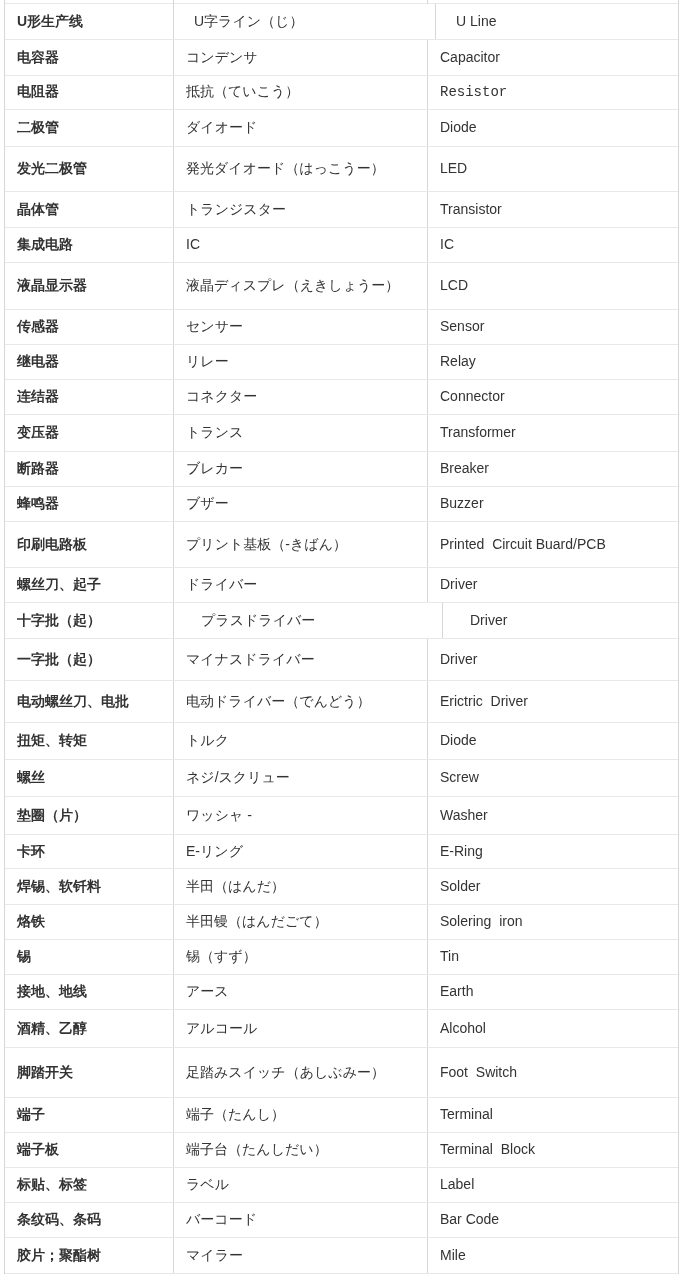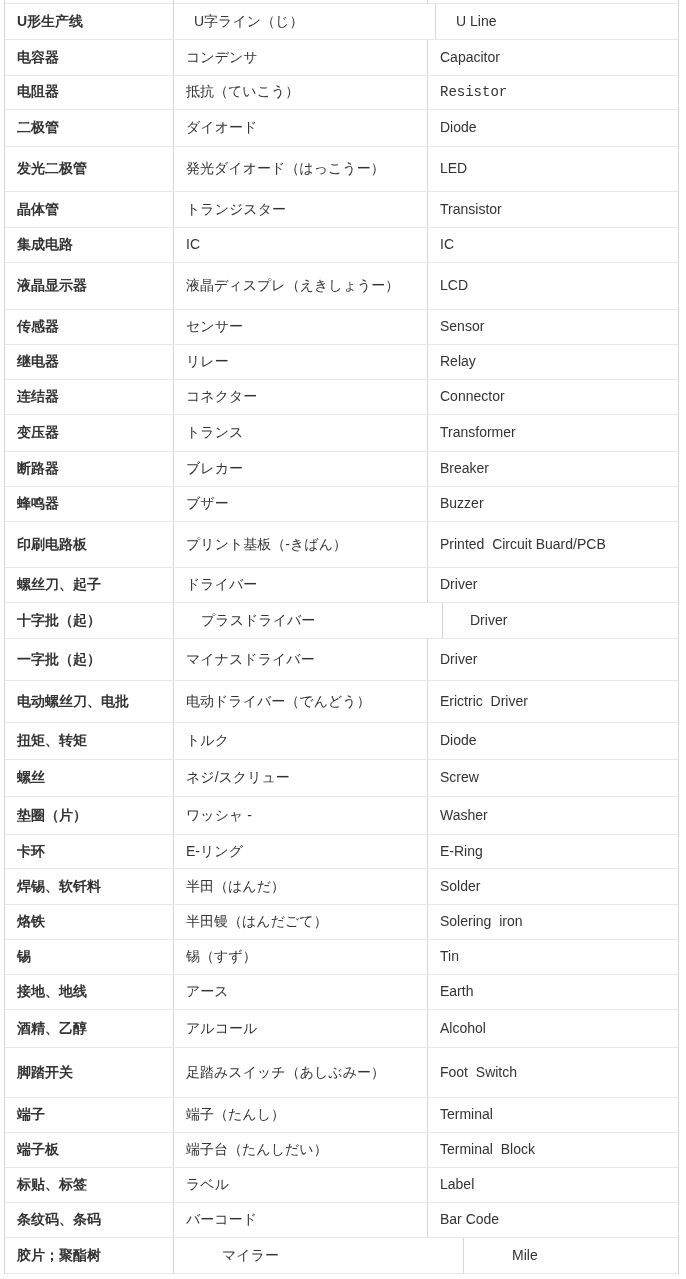--- a/index.html
+++ b/index.html
@@ -229,19 +229,19 @@
       <div class="t-row" style="min-height: 35px;">
         <div class="cell cn">标贴、标签</div>
         <div class="cell jp">ラベル</div>
         <div class="cell en">Label</div>
       </div>
       <div class="t-row" style="min-height: 35px;">
         <div class="cell cn">条纹码、条码</div>
         <div class="cell jp">バーコード</div>
         <div class="cell en">Bar Code</div>
       </div>
-      <div class="t-row" style="min-height: 36px; gap: 36px;">
+      <div class="t-row" style="min-height: 36px;">
         <div class="cell cn">胶片；聚酯树</div>
         <div class="cell jp">マイラー</div>
         <div class="cell en">Mile</div>
       </div>
     </div>
 </div>
 
 </body></html>

